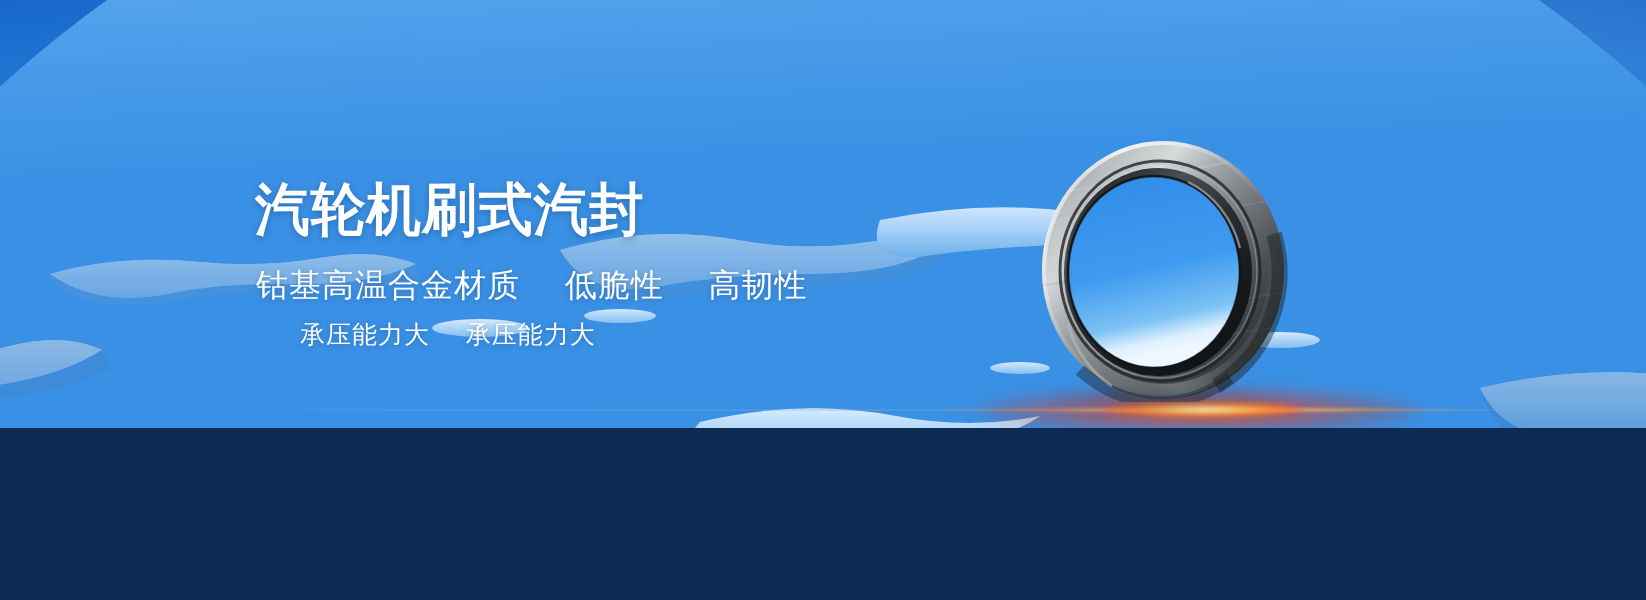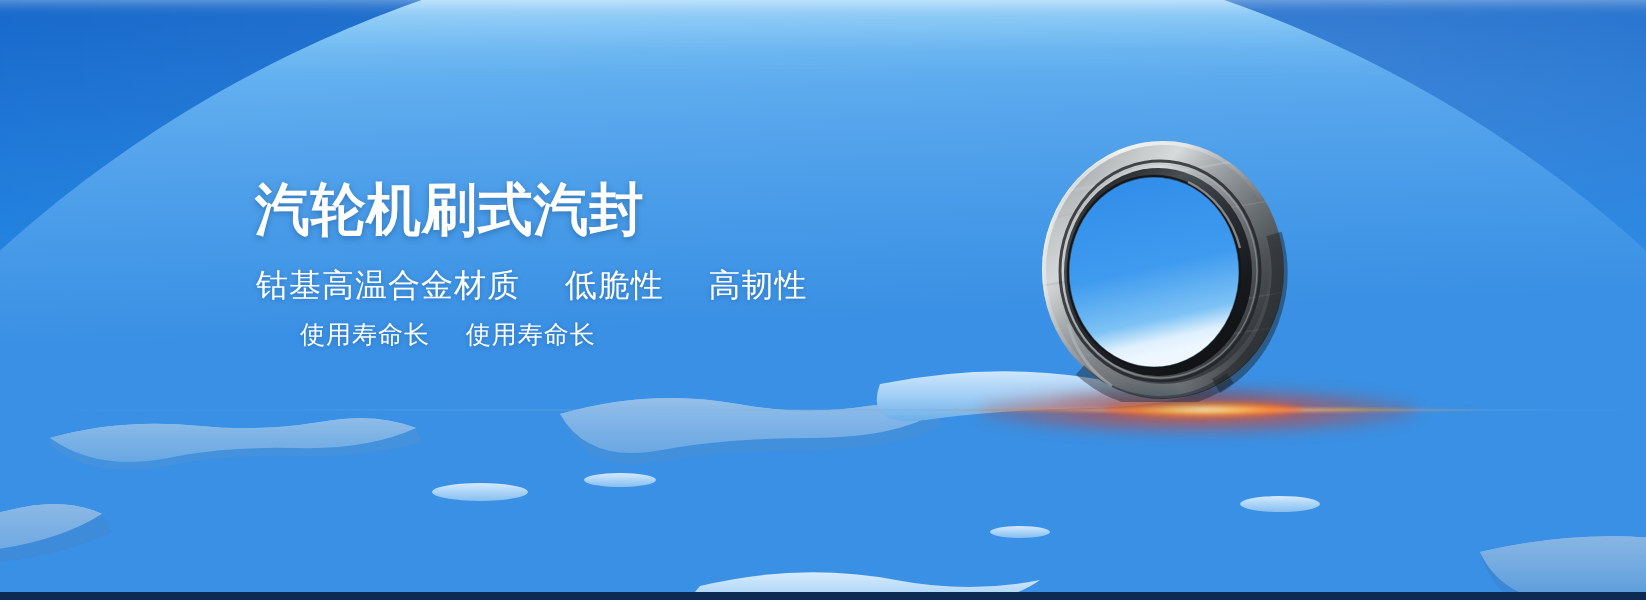--- a/index.html
+++ b/index.html
@@ -9,21 +9,21 @@
     background: #0d2b52;
   }
   body {
     font-family: "Liberation Sans", "DejaVu Sans", sans-serif;
   }
 
   
   #banner {
     position: relative;
     width: 1646px;
-    height: 592px;
+    height: 428px;
     overflow: hidden;
     background: linear-gradient(180deg,
         #1466c9 0%,
         #1a72d3 18%,
         #2180de 38%,
         #2c8ee6 56%,
         #3b9bee 72%,
         #49a6f3 88%,
         #52adf6 100%);
     text-align: center;
@@ -453,16 +453,16 @@
 
       <path d="M42 232 a121 129 0 0 0 150 8" fill="none" stroke="#16191c" stroke-width="12" opacity="0.4"></path>
 
       <path d="M30 186 a100 110 0 0 0 44 62" fill="none" stroke="#b4b9bb" stroke-width="3" opacity="0.6"></path>
     </svg>
   </div>
 
   <div class="copy">
     <h1 class="headline">汽轮机刷式汽封</h1>
     <p class="sub1">钴基高温合金材质    低脆性    高韧性</p>
-    <p class="sub2">使用寿命长    使用寿命长</p>
+    <p class="sub2">承压能力大    承压能力大</p>
   </div>
 
 </div>
 
 </body></html>

